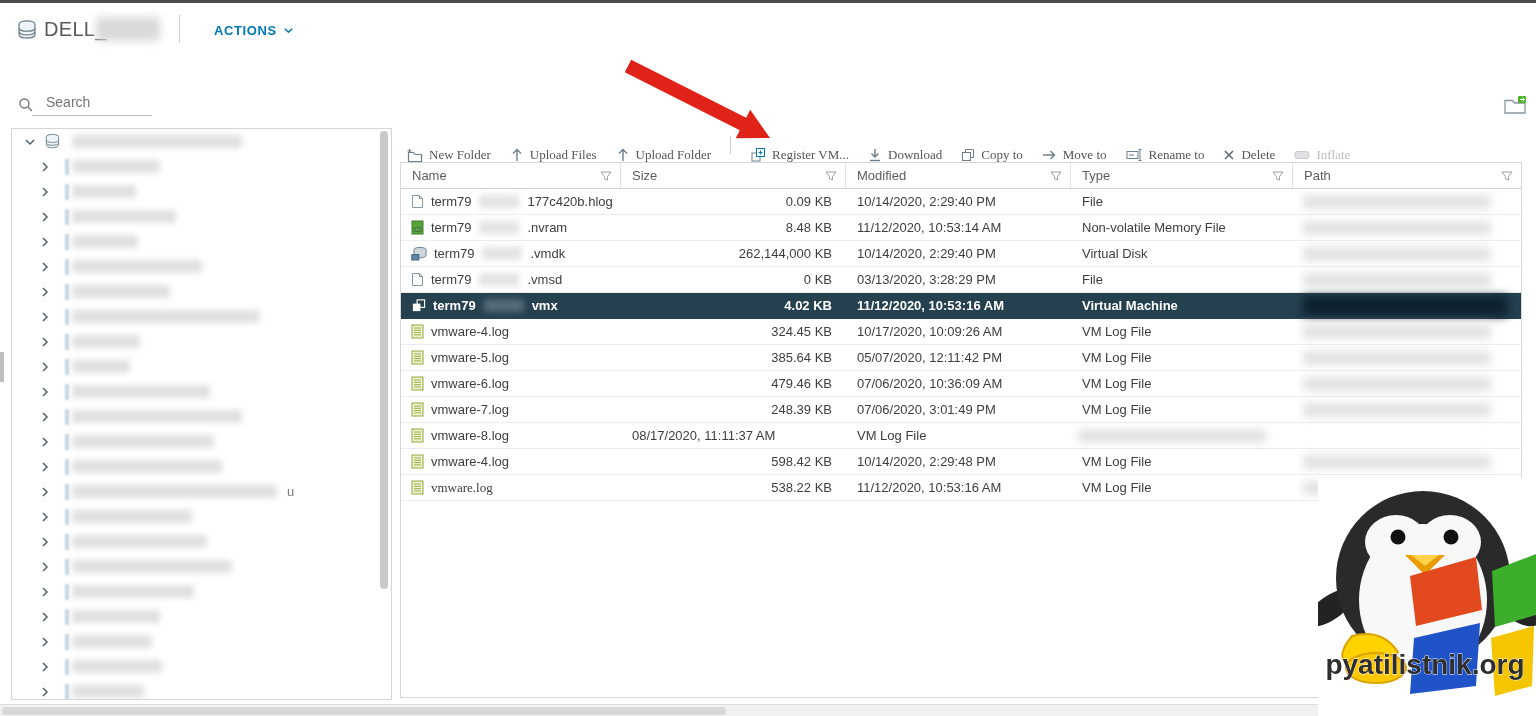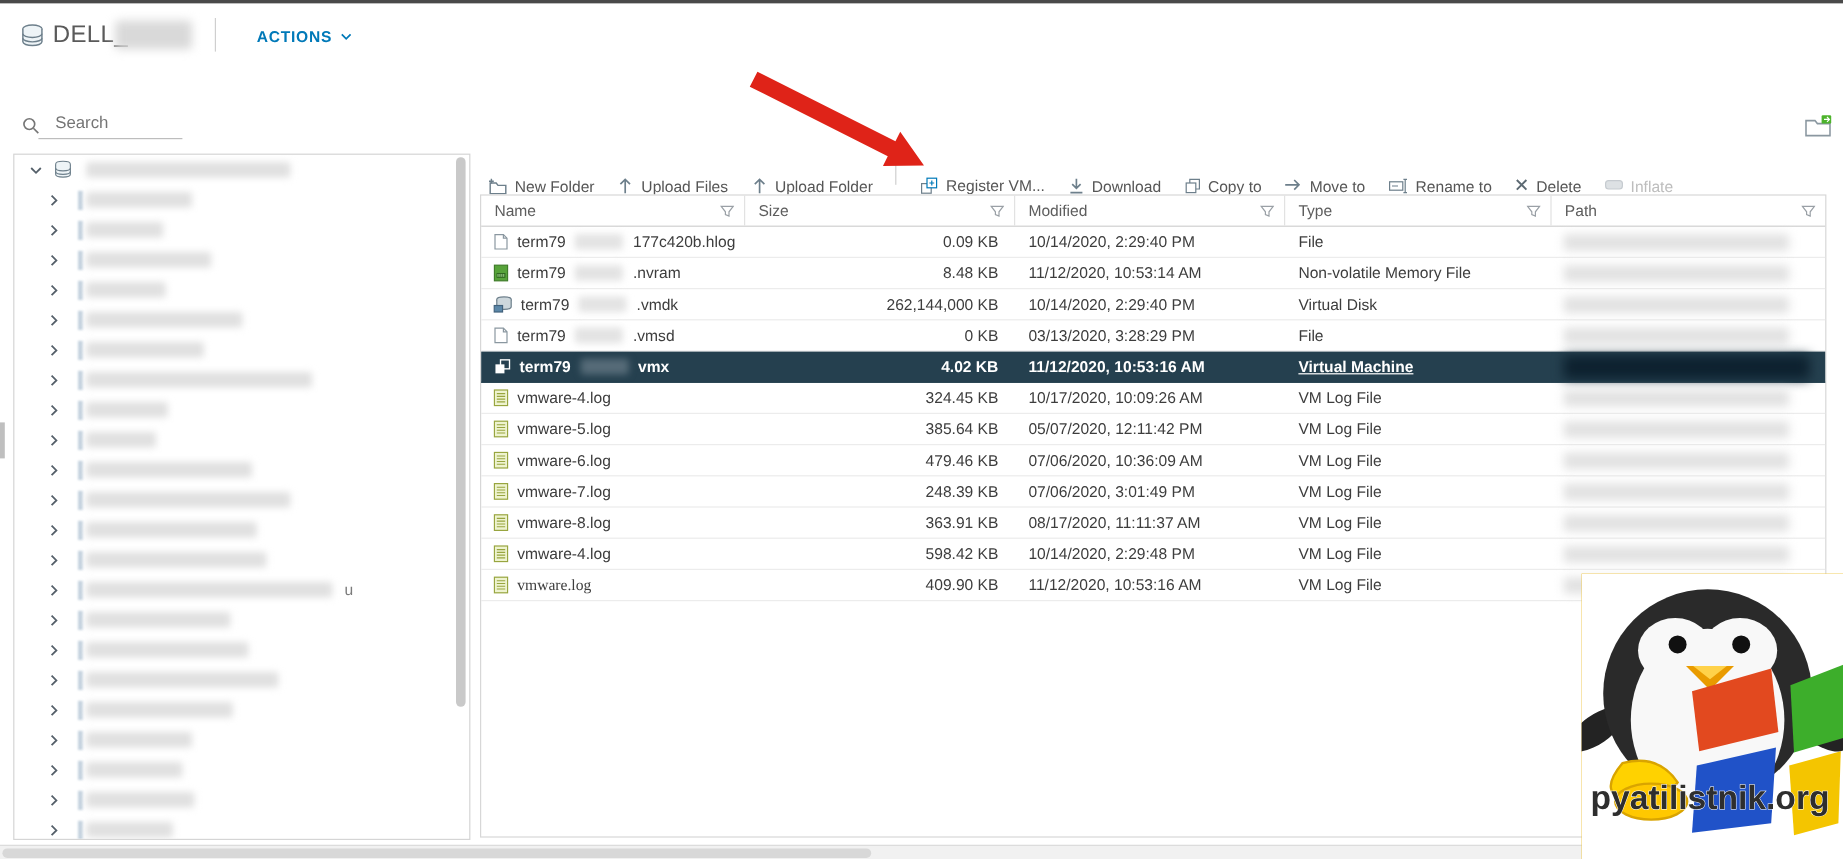--- a/index.html
+++ b/index.html
@@ -34,21 +34,21 @@
   .chev { color:#55606a; display:flex; }
   .tree-tick { width:4px; height:16px; background:#c6d4e0; filter:blur(1px); margin-left:14px; }
   .tree-blur { height:13px; background:#e0e0e0; filter:blur(3px); border-radius:2px; margin-left:3px; }
   .stray { font-size:13px; color:#7b7b7b; margin-left:10px; }
   .tree-scroll { position:absolute; right:3px; top:2px; width:8px; height:458px; background:#c9c9c9; border-radius:4px; }
   .left-scroll-mark { position:absolute; left:0; top:352px; width:4px; height:30px; background:#bfbfbf; }
 
   
   .files { position:absolute; left:400px; top:128px; width:1122px; height:575px; }
   .toolbar { position:absolute; top:0; left:6px; height:34px; display:flex; align-items:center; gap:19px; }
-  .tb-item { display:flex; align-items:flex-start; gap:6px; font-size:13px; color:#565656; background:none; border:none; cursor:pointer; font-family:Liberation Sans, sans-serif; white-space:nowrap;margin-top:20px; }
+  .tb-item { display:flex; align-items:center; gap:6px; font-size:13px; color:#565656; background:none; border:none; cursor:pointer; font-family:Liberation Serif, serif; white-space:nowrap;margin-top:20px; }
   .tb-item.disabled { color:#bdbdbd; cursor:default; }
   .tb-divider { width:1px; height:18px; background:#cfcfcf; }
 
   .table { position:absolute; top:34px; left:0; width:1122px; height:536px; border:1px solid #d7d7d7; background:#fff; }
   .thead { display:flex; height:26px; border-bottom:1px solid #d0d0d0; }
   .th { display:flex; align-items:center; justify-content:space-between; padding:0 8px 0 11px; font-size:13px; color:#5d5d5d; border-right:1px solid #e2e2e2; }
   .th:last-child { border-right:none; }
   .tr { display:flex; height:26px; border-bottom:1px solid #ececec; font-size:13px; color:#3d3d3d; cursor:pointer; }
   .td { display:flex; align-items:center; }
   .td.name { padding-left:10px; gap:7px; }
@@ -58,21 +58,21 @@
   .tr.selected { background:#25404f; color:#fff; font-weight:bold; border-bottom-color:#25404f; }
   .name-blur { display:inline-block; width:40px; height:13px; background:#e3e3e3; filter:blur(3px); border-radius:2px; margin:0 1px; }
   .tr.selected .name-blur { background:#53payload6b78; }
   .path-blur { width:188px; height:14px; background:#e2e2e2; filter:blur(4px); border-radius:2px; }
   .path-blur.dark { width:205px; height:20px; background:#0d212f; filter:blur(5px); }
 
   
   .arrow-svg { position:absolute; left:600px; top:50px; pointer-events:none; z-index:60; }
 
   
-  .watermark { position:absolute; left:1318px; top:478px; width:218px; height:238px; background:#eab308; z-index:50; }
+  .watermark { position:absolute; left:1318px; top:478px; width:218px; height:238px; background:#f97316; z-index:50; }
 
   
   .hscroll { position:absolute; top:704px; left:0; width:100%; height:12px; background:#f1f1f1; border-top:1px solid #dcdcdc; }
   .hscroll-thumb { position:absolute; top:2px; left:2px; width:724px; height:8px; background:#d8d8d8; border-radius:4px; }
 </style>
 </head>
 <body>
 
 <div class="app">
   <div class="top-edge"></div>
@@ -555,21 +555,21 @@
                   <rect x="2" y="6" width="8" height="8" fill="#fff"></rect>
                   <rect x="6.5" y="2" width="8" height="8" fill="none" stroke="#fff" stroke-width="1.2"></rect>
                 </svg>
               </span>
               <span>term79</span>
               <span class="name-blur" style="background: rgb(86, 107, 120);"></span>
               <span>vmx</span>
             </div>
             <div class="td size" style="width: 225px; flex: 0 0 auto;">4.02 KB</div>
             <div class="td mod" style="width: 225px; flex: 0 0 auto;">11/12/2020, 10:53:16 AM</div>
-            <div class="td type" style="width: 222px; flex: 0 0 auto; text-decoration: underline;">Virtual Machine</div>
+            <div class="td type" style="width: 222px; flex: 0 0 auto;">Virtual Machine</div>
             <div class="td path" style="flex: 1 1 0%;">
               <span class="path-blur dark"></span>
             </div>
           </div>
           <div class="tr">
             <div class="td name" style="width: 220px; flex: 0 0 auto;">
               <span style="display: inline-flex;">
                 <svg width="13" height="15" viewBox="0 0 13 15">
                   <rect x="1" y="1" width="11" height="13" fill="#eef3cf" stroke="#98a53f"></rect>
                   <path d="M3 4h7M3 6.3h7M3 8.6h7M3 10.9h7" stroke="#98a53f" stroke-width=".9"></path>
@@ -638,21 +638,20 @@
           <div class="tr">
             <div class="td name" style="width: 220px; flex: 0 0 auto;">
               <span style="display: inline-flex;">
                 <svg width="13" height="15" viewBox="0 0 13 15">
                   <rect x="1" y="1" width="11" height="13" fill="#eef3cf" stroke="#98a53f"></rect>
                   <path d="M3 4h7M3 6.3h7M3 8.6h7M3 10.9h7" stroke="#98a53f" stroke-width=".9"></path>
                 </svg>
               </span>
               <span>vmware-8.log</span>
             </div>
-            <div class="td size" style="width: 225px; flex: 0 0 auto;">363.91 KB</div>
             <div class="td mod" style="width: 225px; flex: 0 0 auto;">08/17/2020, 11:11:37 AM</div>
             <div class="td type" style="width: 222px; flex: 0 0 auto;">VM Log File</div>
             <div class="td path" style="flex: 1 1 0%;">
               <span class="path-blur"></span>
             </div>
           </div>
           <div class="tr">
             <div class="td name" style="width: 220px; flex: 0 0 auto;">
               <span style="display: inline-flex;">
                 <svg width="13" height="15" viewBox="0 0 13 15">
@@ -672,21 +671,21 @@
           <div class="tr">
             <div class="td name" style="width: 220px; flex: 0 0 auto; font-family: Liberation Serif, serif;">
               <span style="display: inline-flex;">
                 <svg width="13" height="15" viewBox="0 0 13 15">
                   <rect x="1" y="1" width="11" height="13" fill="#eef3cf" stroke="#98a53f"></rect>
                   <path d="M3 4h7M3 6.3h7M3 8.6h7M3 10.9h7" stroke="#98a53f" stroke-width=".9"></path>
                 </svg>
               </span>
               <span>vmware.log</span>
             </div>
-            <div class="td size" style="width: 225px; flex: 0 0 auto;">409.90 KB</div>
+            <div class="td size" style="width: 225px; flex: 0 0 auto;">538.22 KB</div>
             <div class="td mod" style="width: 225px; flex: 0 0 auto;">11/12/2020, 10:53:16 AM</div>
             <div class="td type" style="width: 222px; flex: 0 0 auto;">VM Log File</div>
             <div class="td path" style="flex: 1 1 0%;">
               <span class="path-blur"></span>
             </div>
           </div>
         </div>
     </div>
   </div>
 

